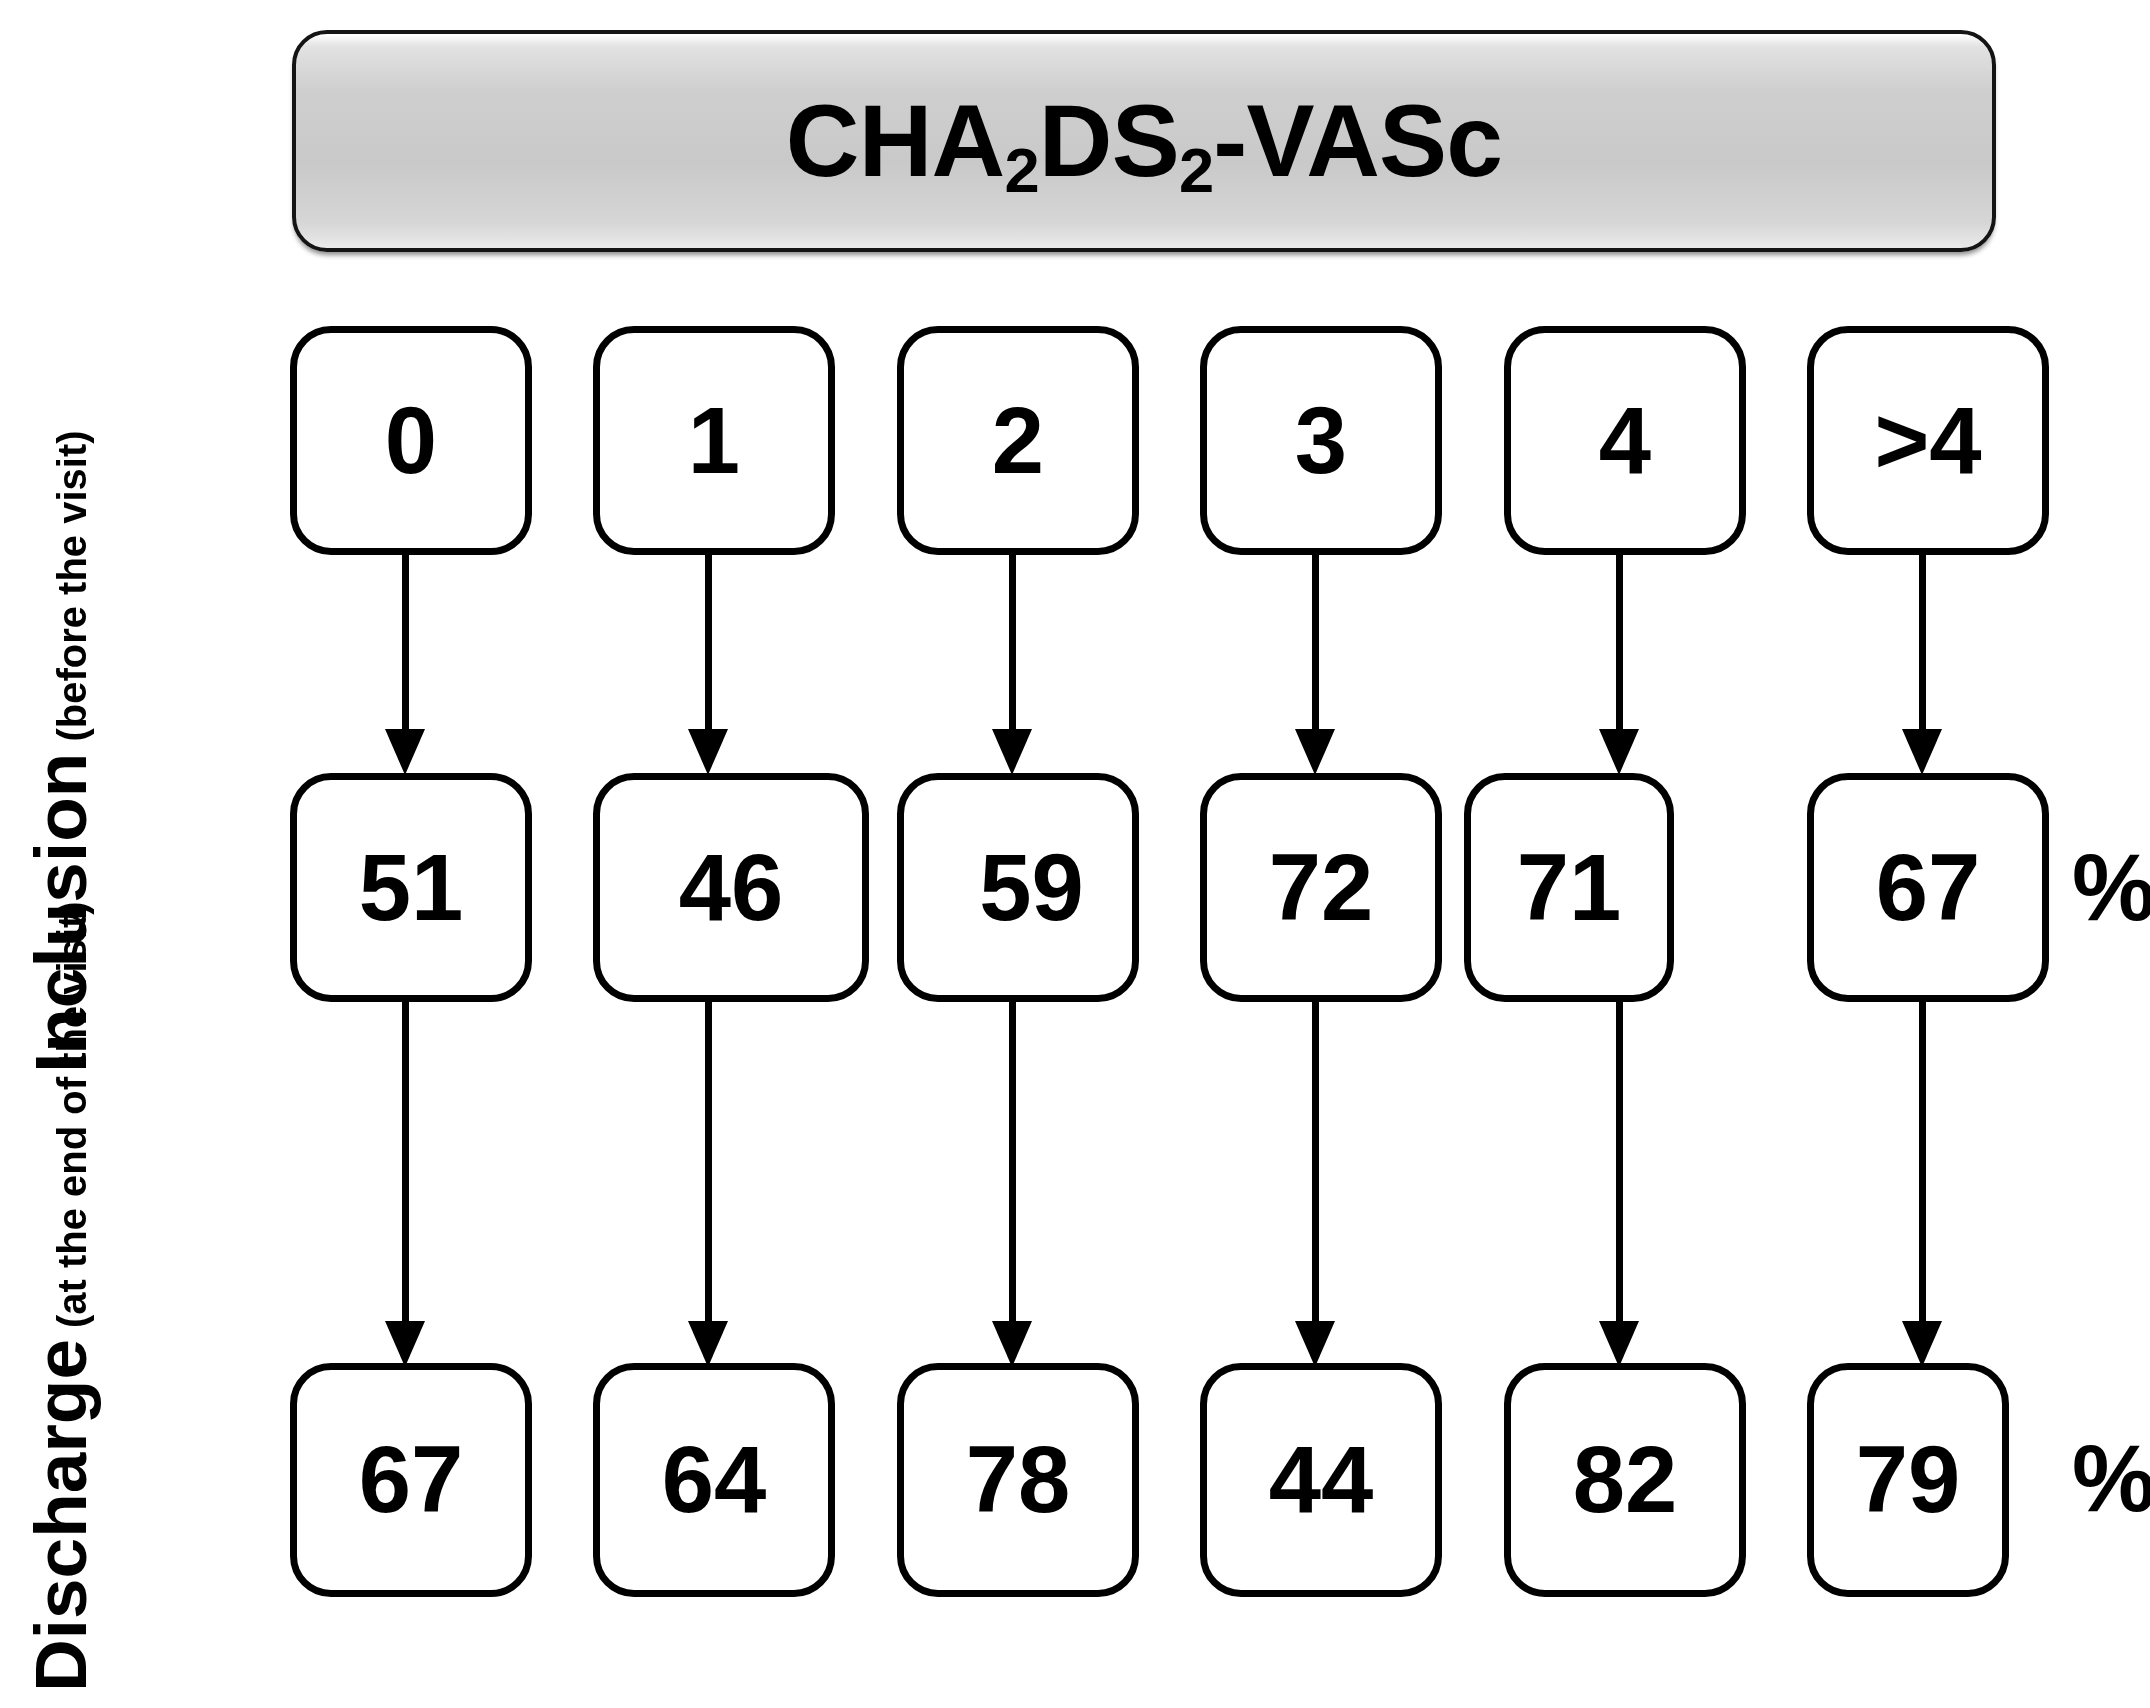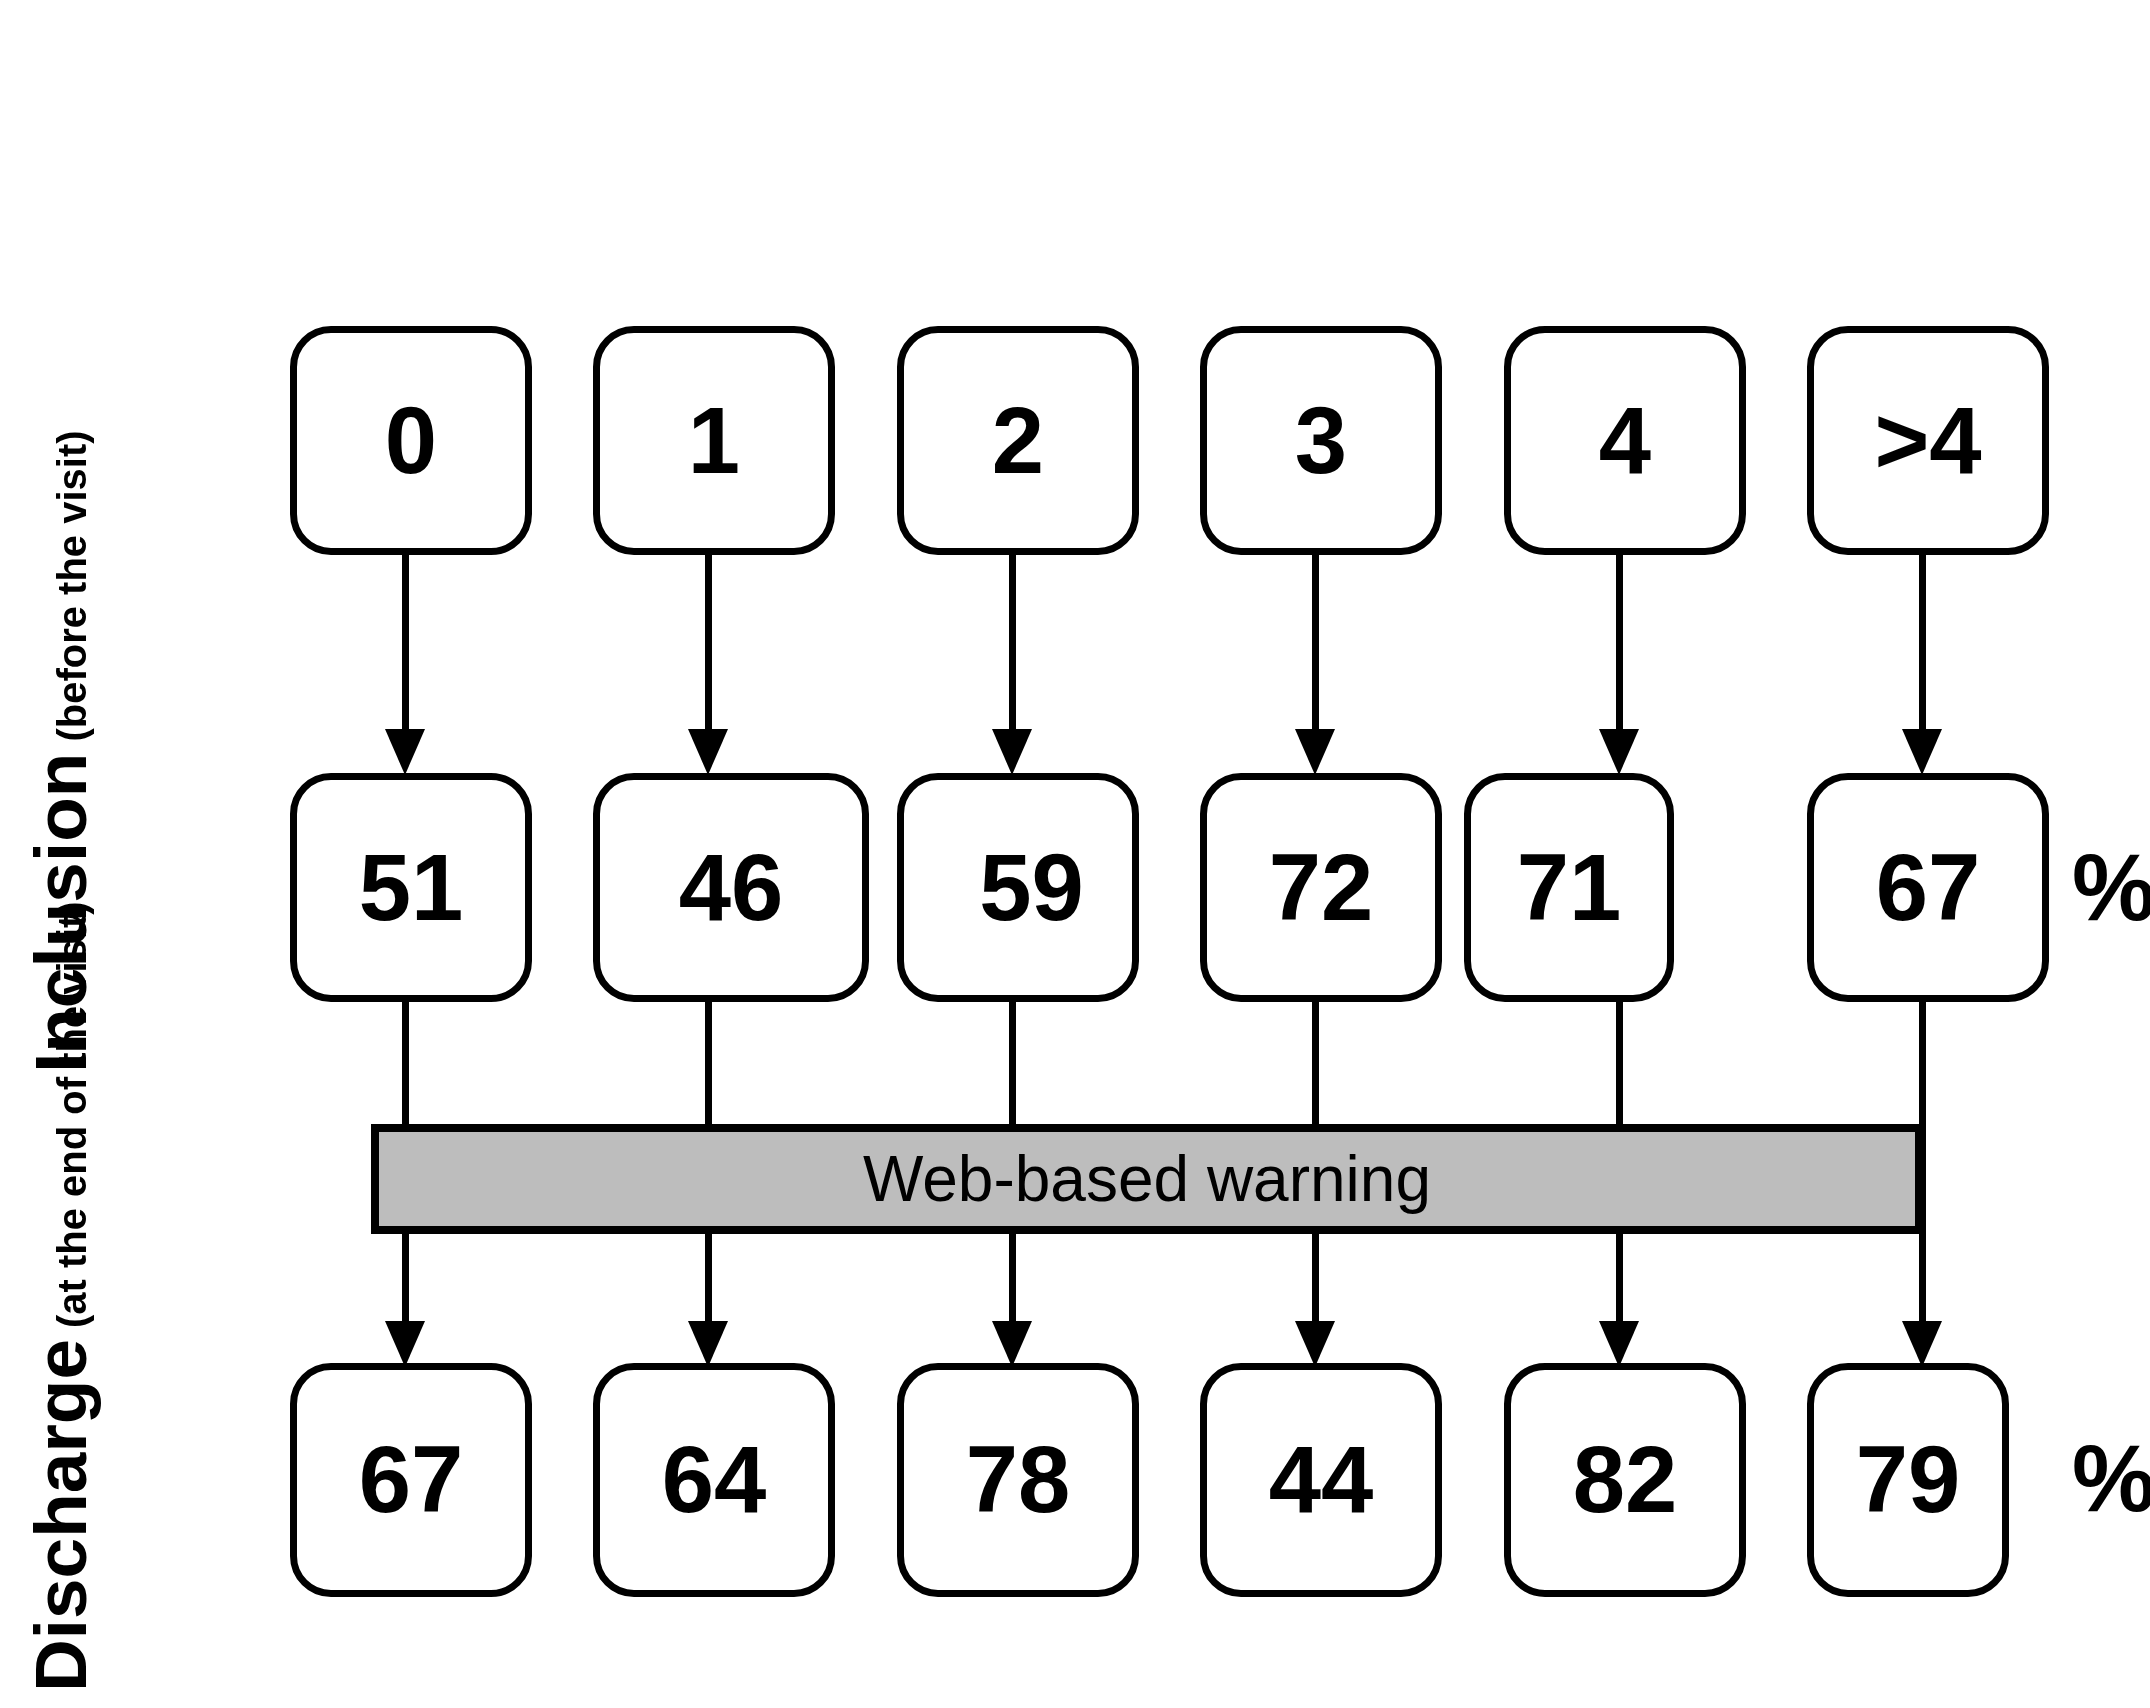--- a/index.html
+++ b/index.html
@@ -164,20 +164,23 @@
     font-weight: bold;
     color: #000000;
     line-height: 1;
   }
 </style>
 </head>
 <body>
 
 <div id="stage">
 
+  <div class="header-banner">
+    <div class="header-title"><span>CHA</span><sub>2</sub><span>DS</span><sub>2</sub><span>-VASc</span></div>
+  </div>
 
   <div class="side-label" style="left: 24px; top: 1073px;">
     <span class="side-main">Inclusion</span>
     <span class="side-sub">(before the visit)</span>
   </div>
 
   <div class="side-label" style="left: 24px; top: 1692px;">
     <span class="side-main">Discharge</span>
     <span class="side-sub">(at the end of the visit)</span>
   </div>
@@ -268,23 +271,20 @@
   </div>
   <div class="arrow" style="left:1605px; top:995px; width:29px; height:381px;">
     <div class="shaft" style="height:334px;"></div>
     <div class="head" style="top:326px;"></div>
   </div>
   <div class="arrow" style="left:1908px; top:995px; width:29px; height:381px;">
     <div class="shaft" style="height:334px;"></div>
     <div class="head" style="top:326px;"></div>
   </div>
 
-  <div class="warning-bar">
-    <span class="warning-text">Web-based warning</span>
-  </div>
 
   <div class="row-disc">
     <div class="node" style="left:290px;  width:242px;">
       <span class="node-label">67</span>
     </div>
     <div class="node" style="left:593px;  width:242px;">
       <span class="node-label">64</span>
     </div>
     <div class="node" style="left:897px; width:242px;">
       <span class="node-label">78</span>

